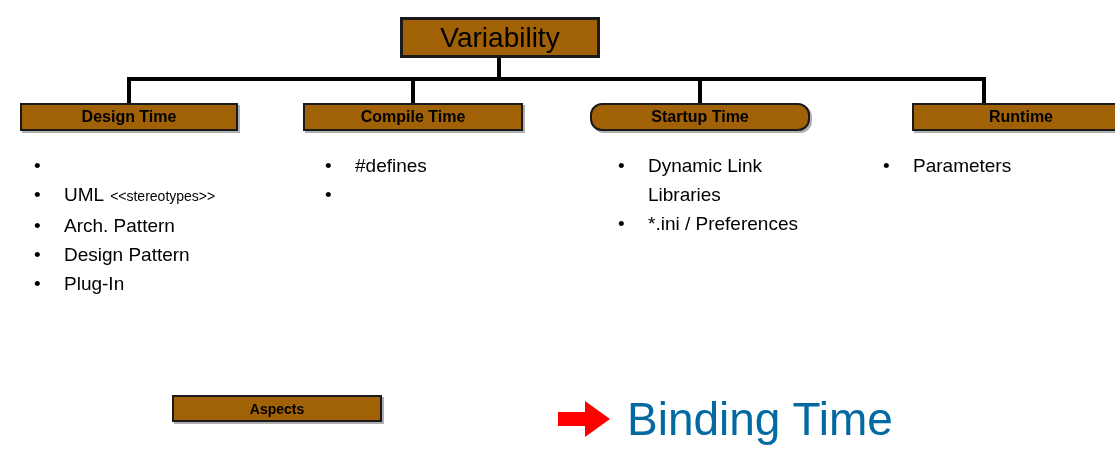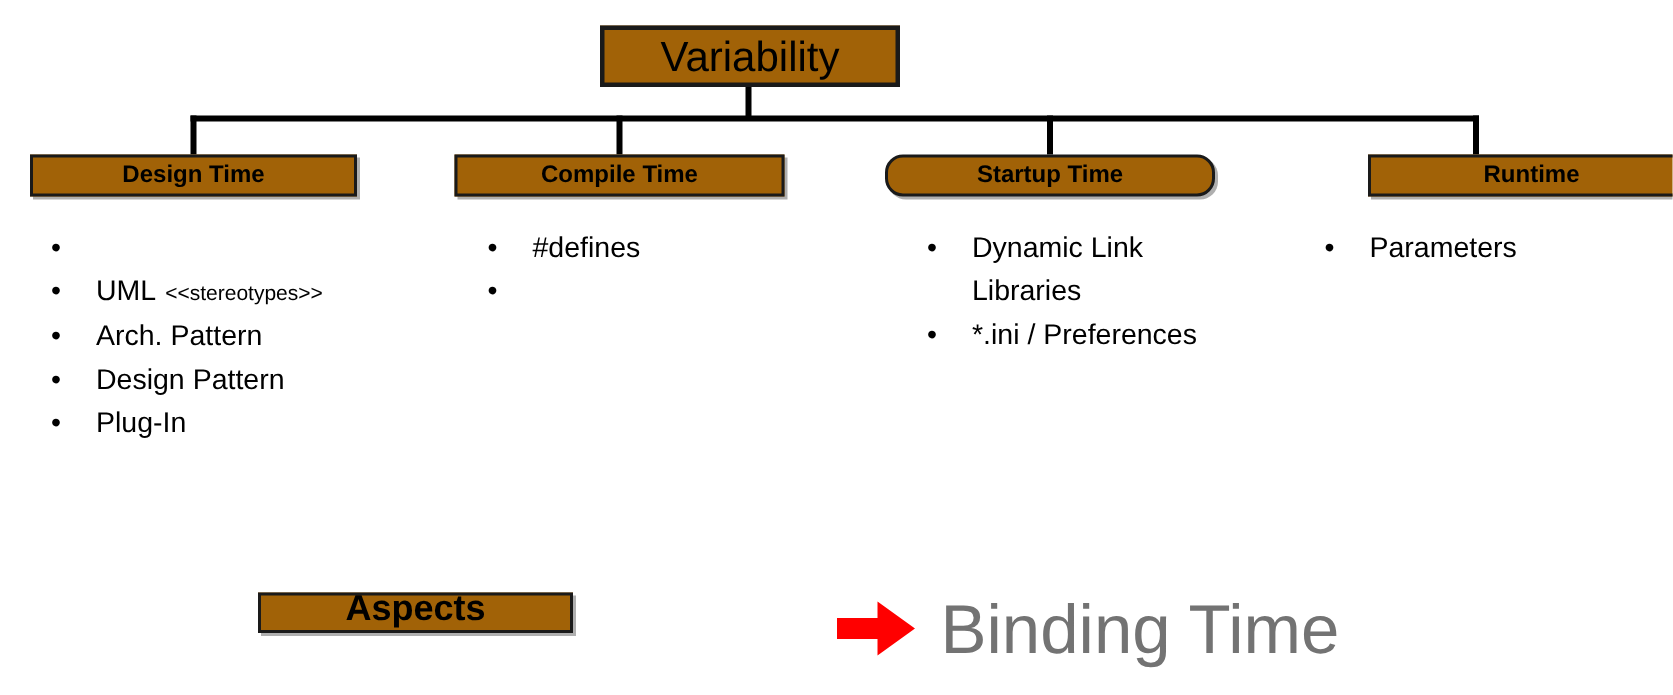--- a/index.html
+++ b/index.html
@@ -61,30 +61,30 @@
   .itext { flex: 1 1 auto; }
   .small-suffix { font-size: 14px; margin-left: 6px; white-space: nowrap; }
 
   .dsl-box {
     left: 172px; top: 276px; width: 210px; height: 106px;
     flex-direction: column;
     font-size: 21px; font-weight: 700; line-height: 29px;
   }
   .aspects-box {
     left: 172px; top: 395px; width: 210px; height: 27px;
-    font-size: 24px; font-weight: 700; align-items: flex-end;
+    font-size: 14px; font-weight: 700;
   }
 
   .annotation {
     position: absolute; left: 558px; top: 390px; height: 58px;
     display: flex; align-items: center; gap: 16px;
   }
   .arrow-icon { width: 53px; height: 38px; display: block; }
   .annotation-label {
-    color: #737373; font-size: 46px; font-weight: 400;
+    color: #0369a1; font-size: 46px; font-weight: 400;
     white-space: nowrap; letter-spacing: 0px;
   }
 </style>
 </head>
 <body>
 
 <div class="canvas">
 
   <div class="gbox title-box">
     <span>Variability</span>

